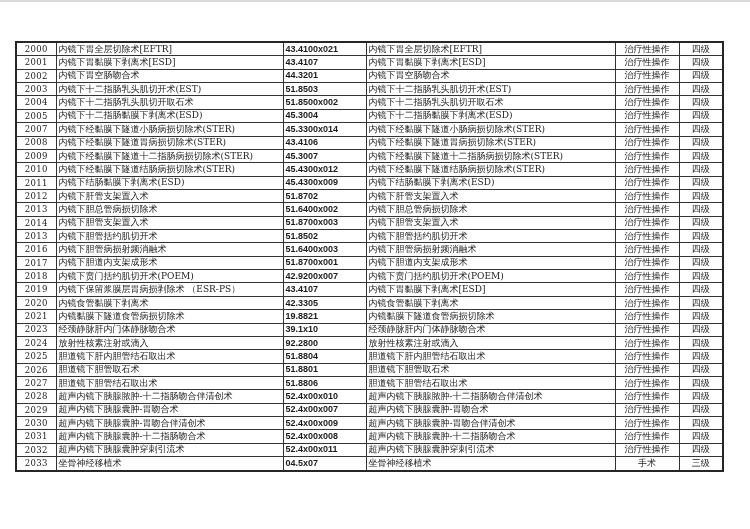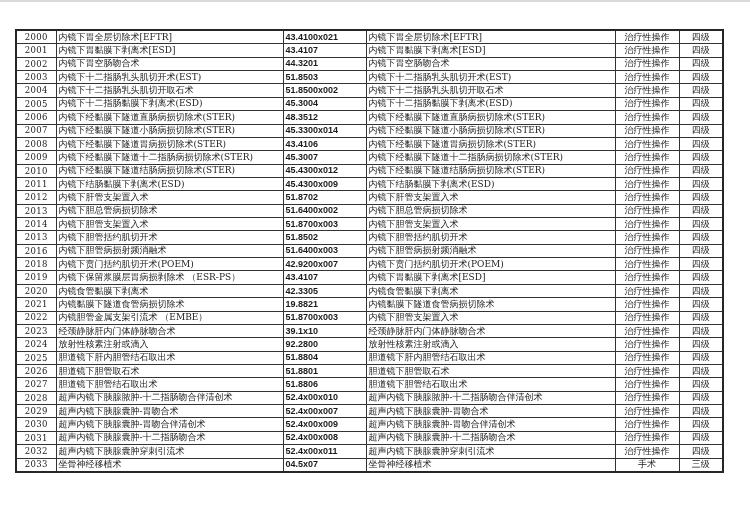--- a/index.html
+++ b/index.html
@@ -19,21 +19,21 @@
   }
   .page-top-edge {
     position: absolute;
     top: 0; left: 0;
     width: 750px; height: 2px;
     background: #d9d9d9;
   }
   .table-wrap {
     position: absolute;
     left: 15px;
-    top: 29px;
+    top: 41px;
     width: 634px;
   }
   table.proc-table {
     border-collapse: collapse;
     table-layout: fixed;
     width: 708px;
     border: 2px solid #262626;
   }
   table.proc-table col.c-seq  { width: 40px; }
   table.proc-table col.c-n1   { width: 227px; }
@@ -135,28 +135,20 @@
   </tr>
           <tr>
     <td class="seq">2005</td>
     <td class="cname">内镜下十二指肠黏膜下剥离术(ESD)</td>
     <td class="code">45.3004</td>
     <td class="cname">内镜下十二指肠黏膜下剥离术(ESD)</td>
     <td class="cat">治疗性操作</td>
     <td class="lvl">四级</td>
   </tr>
           <tr>
-    <td class="seq">2006</td>
-    <td class="cname">内镜下经黏膜下隧道直肠病损切除术(STER)</td>
-    <td class="code">48.3512</td>
-    <td class="cname">内镜下经黏膜下隧道直肠病损切除术(STER)</td>
-    <td class="cat">治疗性操作</td>
-    <td class="lvl">四级</td>
-  </tr>
-          <tr>
     <td class="seq">2007</td>
     <td class="cname">内镜下经黏膜下隧道小肠病损切除术(STER)</td>
     <td class="code">45.3300x014</td>
     <td class="cname">内镜下经黏膜下隧道小肠病损切除术(STER)</td>
     <td class="cat">治疗性操作</td>
     <td class="lvl">四级</td>
   </tr>
           <tr>
     <td class="seq">2008</td>
     <td class="cname">内镜下经黏膜下隧道胃病损切除术(STER)</td>
@@ -223,20 +215,28 @@
   </tr>
           <tr>
     <td class="seq">2016</td>
     <td class="cname">内镜下胆管病损射频消融术</td>
     <td class="code">51.6400x003</td>
     <td class="cname">内镜下胆管病损射频消融术</td>
     <td class="cat">治疗性操作</td>
     <td class="lvl">四级</td>
   </tr>
           <tr>
+    <td class="seq">2017</td>
+    <td class="cname">内镜下胆道内支架成形术</td>
+    <td class="code">51.8700x001</td>
+    <td class="cname">内镜下胆道内支架成形术</td>
+    <td class="cat">治疗性操作</td>
+    <td class="lvl">四级</td>
+  </tr>
+          <tr>
     <td class="seq">2018</td>
     <td class="cname">内镜下贲门括约肌切开术(POEM)</td>
     <td class="code">42.9200x007</td>
     <td class="cname">内镜下贲门括约肌切开术(POEM)</td>
     <td class="cat">治疗性操作</td>
     <td class="lvl">四级</td>
   </tr>
           <tr>
     <td class="seq">2019</td>
     <td class="cname">内镜下保留浆膜层胃病损剥除术 （ESR-PS）</td>
@@ -251,28 +251,20 @@
     <td class="code">42.3305</td>
     <td class="cname">内镜食管黏膜下剥离术</td>
     <td class="cat">治疗性操作</td>
     <td class="lvl">四级</td>
   </tr>
           <tr>
     <td class="seq">2021</td>
     <td class="cname">内镜黏膜下隧道食管病损切除术</td>
     <td class="code">19.8821</td>
     <td class="cname">内镜黏膜下隧道食管病损切除术</td>
-    <td class="cat">治疗性操作</td>
-    <td class="lvl">四级</td>
-  </tr>
-          <tr>
-    <td class="seq">2022</td>
-    <td class="cname">内镜胆管金属支架引流术 （EMBE）</td>
-    <td class="code">51.8700x003</td>
-    <td class="cname">内镜下胆管支架置入术</td>
     <td class="cat">治疗性操作</td>
     <td class="lvl">四级</td>
   </tr>
           <tr>
     <td class="seq">2023</td>
     <td class="cname">经颈静脉肝内门体静脉吻合术</td>
     <td class="code">39.1x10</td>
     <td class="cname">经颈静脉肝内门体静脉吻合术</td>
     <td class="cat">治疗性操作</td>
     <td class="lvl">四级</td>

